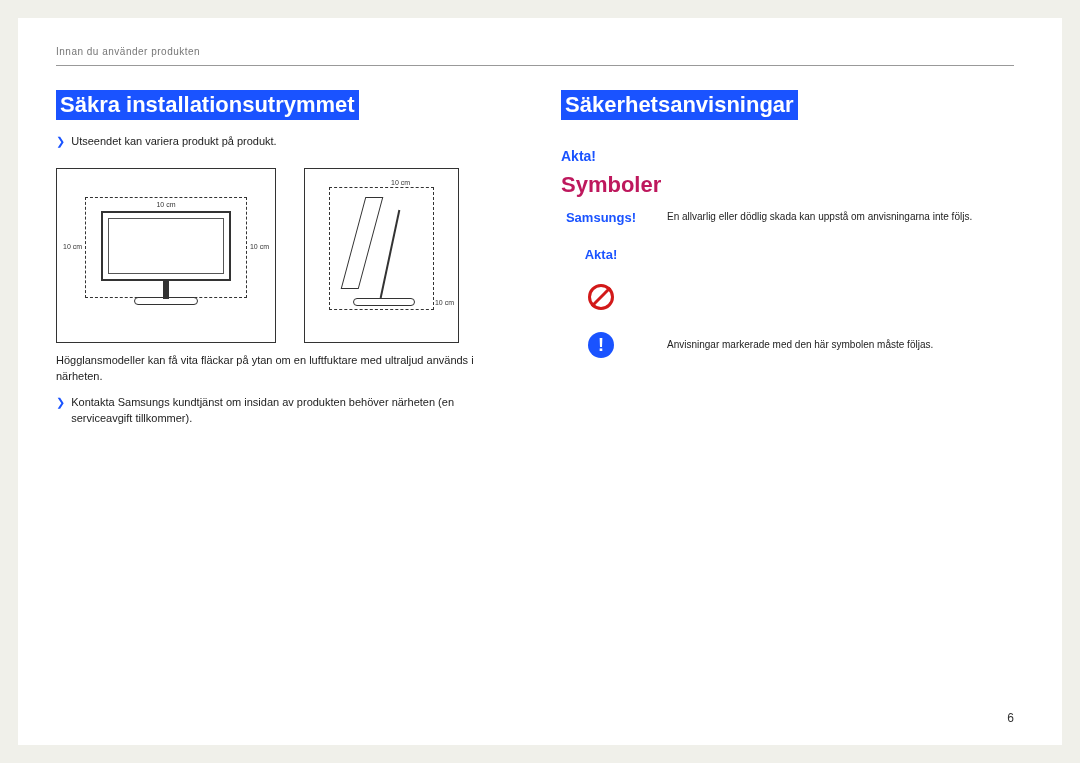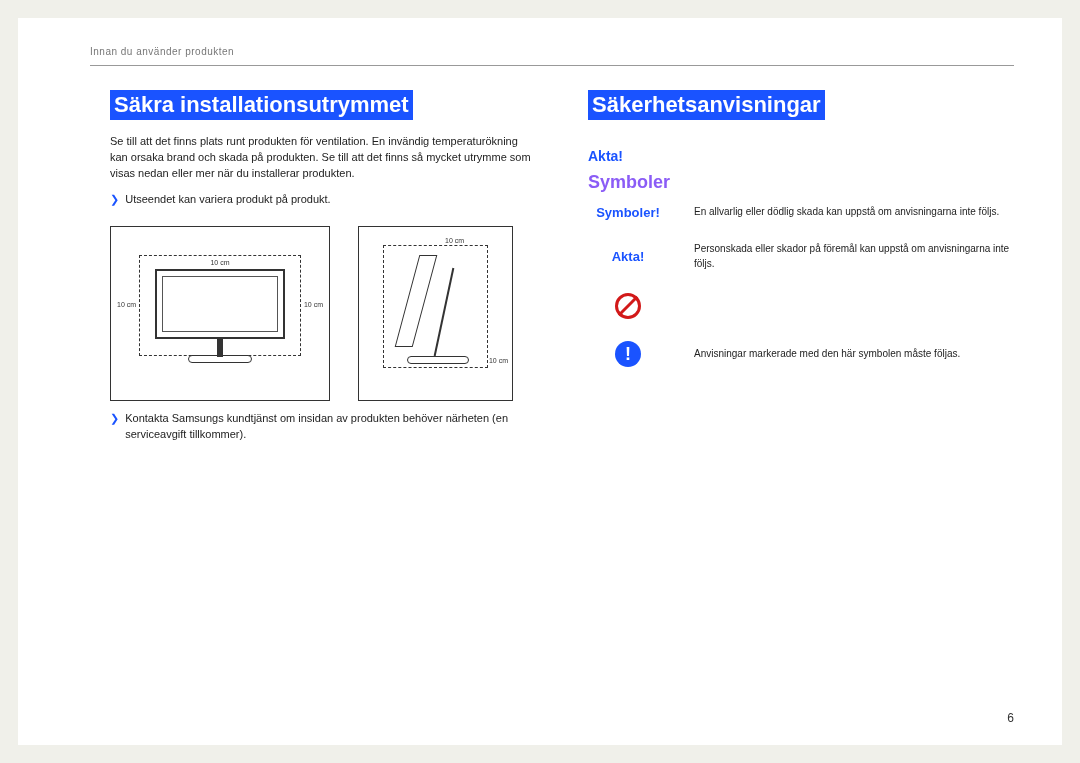--- a/index.html
+++ b/index.html
@@ -7,50 +7,49 @@
     background: #f0f0ea;
     font-family: Arial, Helvetica, sans-serif;
     width: 1080px;
     height: 763px;
     padding: 18px;
   }
   .page {
     background: #fff;
     width: 100%;
     height: 100%;
-    padding: 28px 48px 20px 72px;
+    padding: 28px 48px 20px 38px;
     position: relative;
   }
   .header-text {
     font-size: 10px;
     color: #777;
     letter-spacing: 0.5px;
     padding-bottom: 8px;
     border-bottom: 1px solid #999;
     margin-bottom: 24px;
   }
   .columns {
     display: flex;
     gap: 52px;
-    margin-left: 20px;
   }
   .col { flex: 1; min-width: 0; }
   h1.highlight {
     display: inline-block;
     background: #1a53ff;
     color: #fff;
     font-size: 22px;
     font-weight: bold;
     padding: 2px 4px;
     margin-bottom: 14px;
   }
   h2 {
-    font-size: 18px;
-    font-weight: bold;
-    color: #8b5cf6;
+    font-size: 22px;
+    font-weight: bold;
+    color: #be185d;
     margin-bottom: 12px;
     margin-top: 8px;
   }
   h3.blue {
     color: #1a53ff;
     font-size: 14px;
     font-weight: bold;
     margin-bottom: 8px;
     margin-top: 18px;
   }
@@ -159,21 +158,20 @@
 </head>
 <body>
 
 <div class="page">
   <div class="header-text">Innan du använder produkten</div>
 
   <div class="columns">
 
     <div class="col">
       <h1 class="highlight">Säkra installationsutrymmet</h1>
-      <p class="body">Se till att det finns plats runt produkten för ventilation. En invändig temperaturökning kan orsaka brand och skada på produkten. Se till att det finns så mycket utrymme som visas nedan eller mer när du installerar produkten.</p>
       <div class="bullet-row">
         <span class="marker">❯</span>
         <span>Utseendet kan variera produkt på produkt.</span>
       </div>
 
       <div class="diagrams">
 
         <div class="diagram-box diagram-front">
           <div class="d-outer-dash" style="top:28px;left:28px;right:28px;bottom:44px;"></div>
           <div class="d-monitor" style="top:42px;left:44px;right:44px;height:70px;">
@@ -192,43 +190,43 @@
         <div class="diagram-box diagram-side">
           <div class="d-outer-dash" style="top:18px;left:24px;right:24px;bottom:32px;"></div>
           <div class="side-monitor" style="top:28px;left:48px;"></div>
           <div class="side-arm" style="top:40px;left:84px;"></div>
           <div class="d-base" style="bottom:36px;left:48px;width:62px;height:8px;"></div>
           <div class="d-label" style="top:10px;left:86px;">10 cm</div>
           <div class="d-label" style="bottom:36px;right:4px;">10 cm</div>
         </div>
       </div>
 
+      <p class="body">Högglansmodeller kan få vita fläckar på ytan om en luftfuktare med ultraljud används i närheten.</p>
       <div class="bullet-row">
         <span class="marker">❯</span>
         <span>Kontakta Samsungs kundtjänst om insidan av produkten behöver närheten (en serviceavgift tillkommer).</span>
       </div>
     </div>
 
     <div class="col">
       <h1 class="highlight">Säkerhetsanvisningar</h1>
 
       <h3 class="blue" style="margin-top:14px;">Akta!</h3>
 
       <h2>Symboler</h2>
 
       <div class="symbol-table">
 
         <div class="symbol-row">
-          <div class="symbol-label text">Symboler!</div>
+          <div class="symbol-label text">Samsungs!</div>
           <div class="symbol-desc">En allvarlig eller dödlig skada kan uppstå om anvisningarna inte följs.</div>
         </div>
 
         <div class="symbol-row">
           <div class="symbol-label text">Akta!</div>
-          <div class="symbol-desc">Personskada eller skador på föremål kan uppstå om anvisningarna inte följs.</div>
         </div>
 
         <div class="symbol-row">
           <div class="symbol-label">
             <div class="icon-prohibit"></div>
           </div>
         </div>
 
         <div class="symbol-row">
           <div class="symbol-label">

